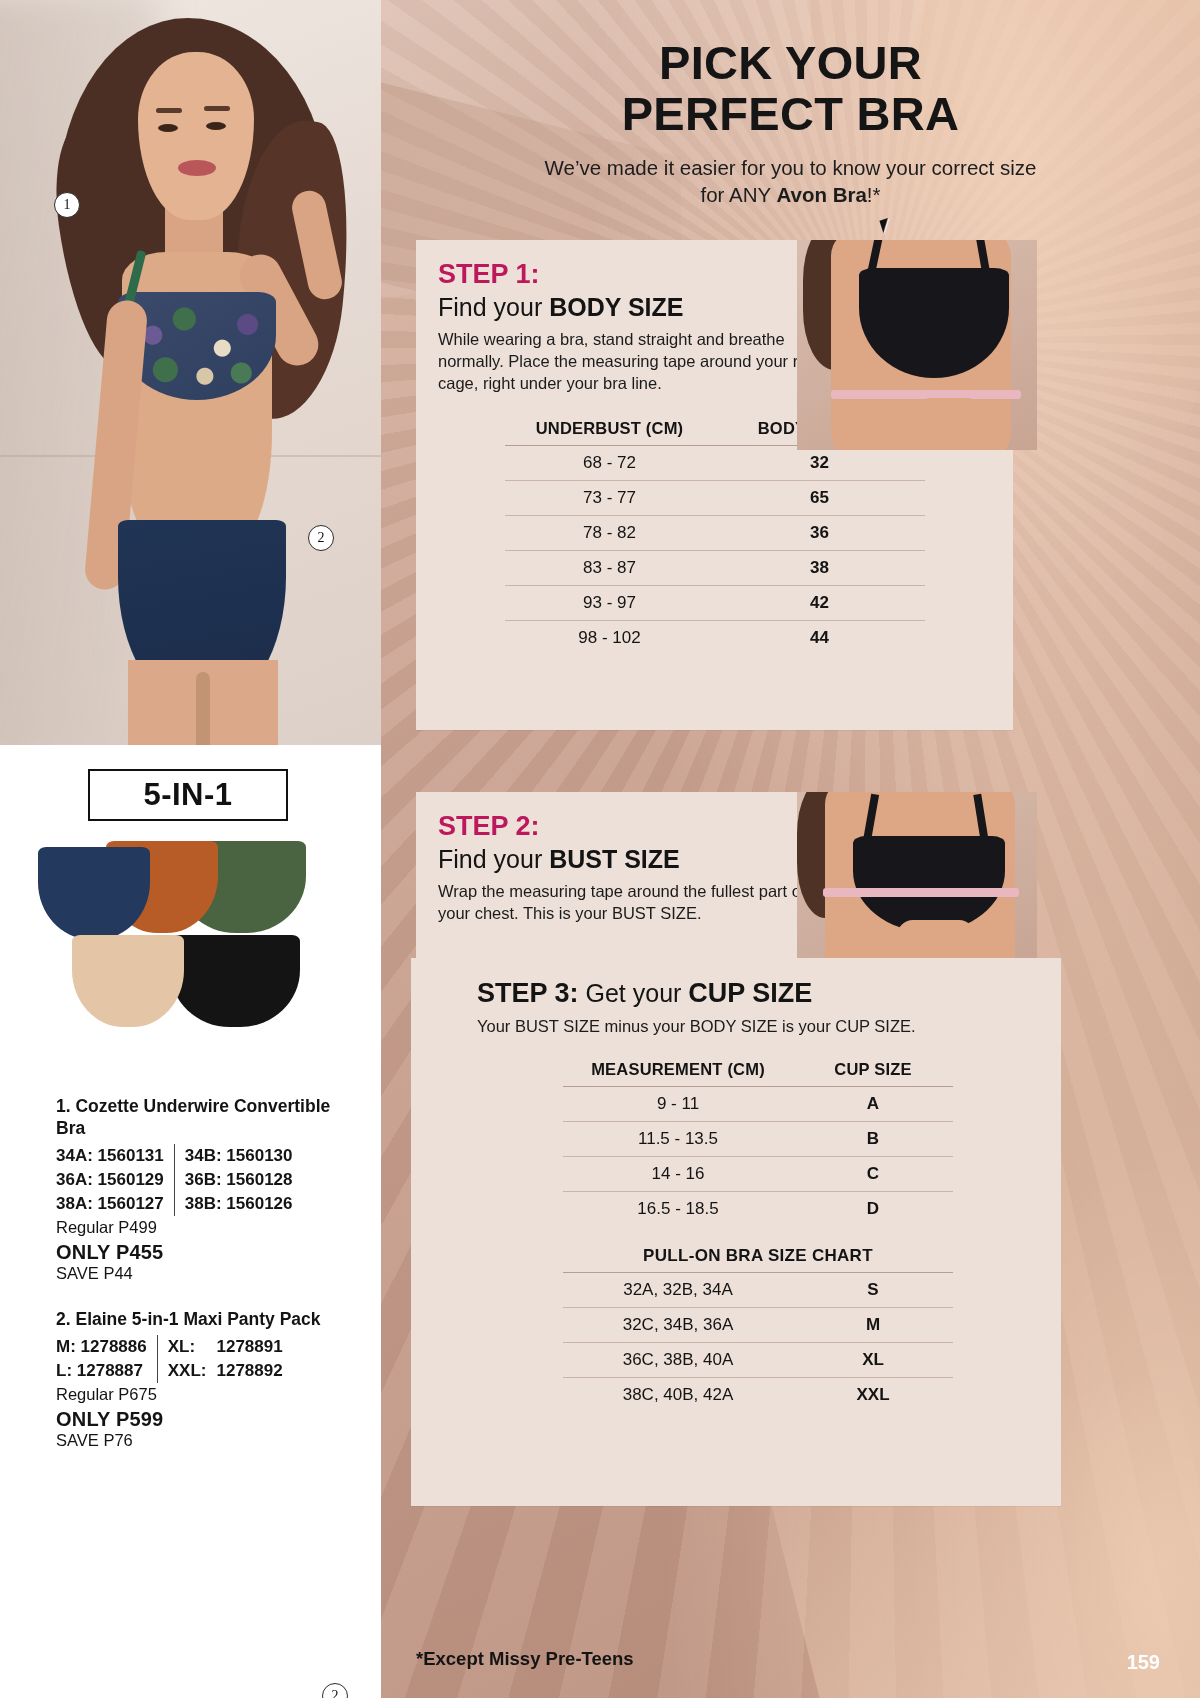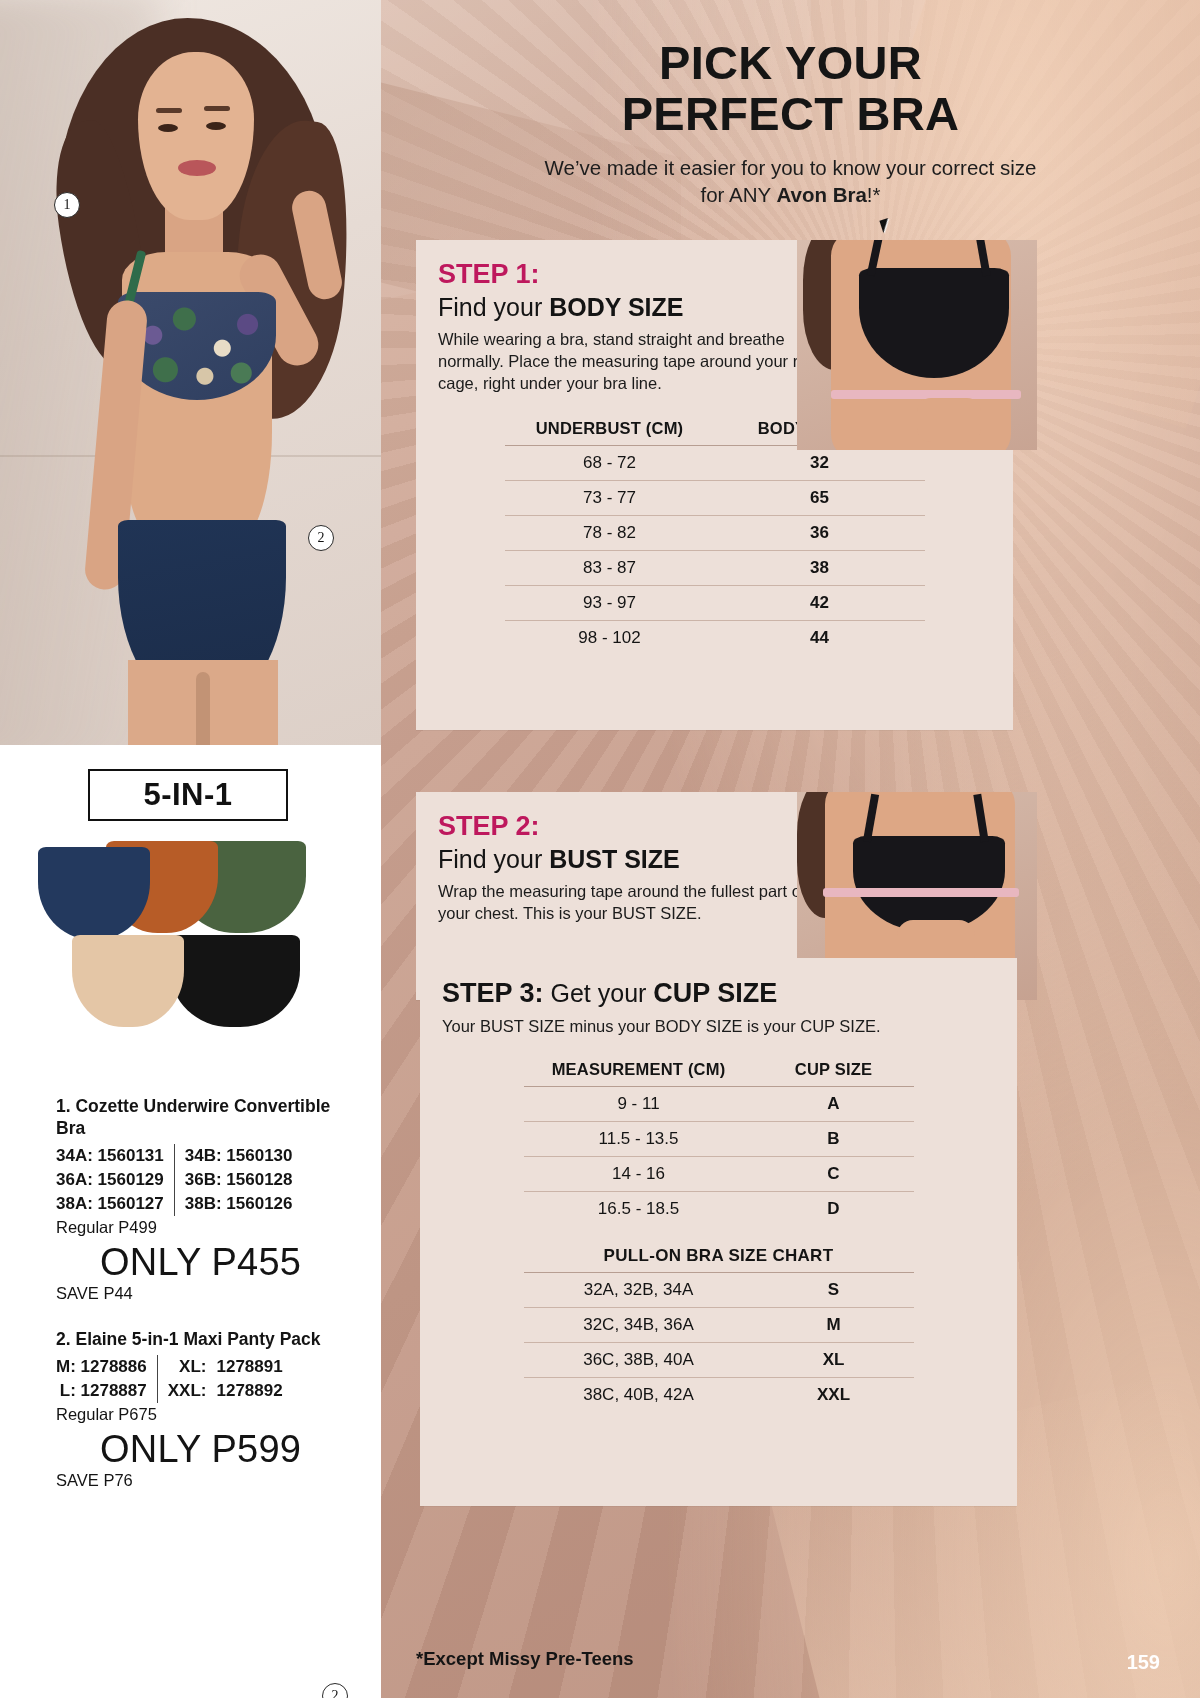--- a/index.html
+++ b/index.html
@@ -146,26 +146,26 @@
   .p-nude  { left: 72px;  top: 190px; background:#e4c6a6; }
   .p-black { left: 170px; top: 190px; background:#141414; width:130px;}
 
   
   .copy {
     position: absolute; left: 0; top: 1078px; width: 381px; height: 620px;
     padding: 18px 26px 0 56px;
     color: #141414;
   }
   .prod-title { font-size: 17.5px; font-weight: bold; line-height: 1.25; }
-  .codes { margin-top: 4px; font-size: 17px; font-weight: bold; line-height: 1.42; text-align: right; }
+  .codes { margin-top: 4px; font-size: 17px; font-weight: bold; line-height: 1.42; }
   .codes table { border-collapse: collapse; }
   .codes td { padding: 0 10px 0 0; white-space: nowrap; }
   .codes td.sep { border-left: 1.4px solid #444; padding-left: 10px; }
   .reg { font-size: 16.5px; margin-top: 2px; }
-  .only { font-size: 38px; font-weight: normal; letter-spacing: .2px; margin-top: 4px; margin-left: 44px;}
+  .only { font-size: 20px; font-weight: bold; letter-spacing: .2px; margin-top: 4px;}
   .save { font-size: 16.5px; margin-top: 0px;}
   .gap { height: 26px; }
 
   
   .right-col {
     position: relative; flex: 1 1 auto; height: 1698px;
     overflow: hidden;
     background:
       linear-gradient(150deg, #d9b7a6 0%, #cba291 35%, #c49a88 60%, #b98d7c 100%);
   }
@@ -206,21 +206,21 @@
   }
 
   
   .card {
     position: absolute;
     background: #ede0d9;
     box-shadow: 0 1px 0 rgba(0,0,0,.04);
   }
   #card1 { left: 35px; top: 240px; width: 597px; height: 490px; }
   #card2 { left: 35px; top: 748px; width: 597px; height: 208px; margin-top: 44px; }
-  #card3 { left: 39px; top: 958px; width: 597px; height: 548px; }
+  #card3 { left: 30px; top: 958px; width: 650px; height: 548px; padding-left: 44px; }
 
   .card-pad { padding: 20px 26px 0 22px; }
   .step-kicker { font-size: 27px; font-weight: bold; color:#be185d; line-height:1.1; }
   .step-sub { font-size: 25px; color:#141414; margin-top: 3px; }
   .step-sub b { font-weight: bold; }
   .step-body { font-size: 16.5px; color:#1b1b1b; line-height: 1.33; margin-top: 7px; max-width: 380px; }
   .step-inline { font-size: 27px; font-weight: bold; color: #141414; }
   .step-inline .light { font-weight: normal; font-size: 25px;}
 
   

